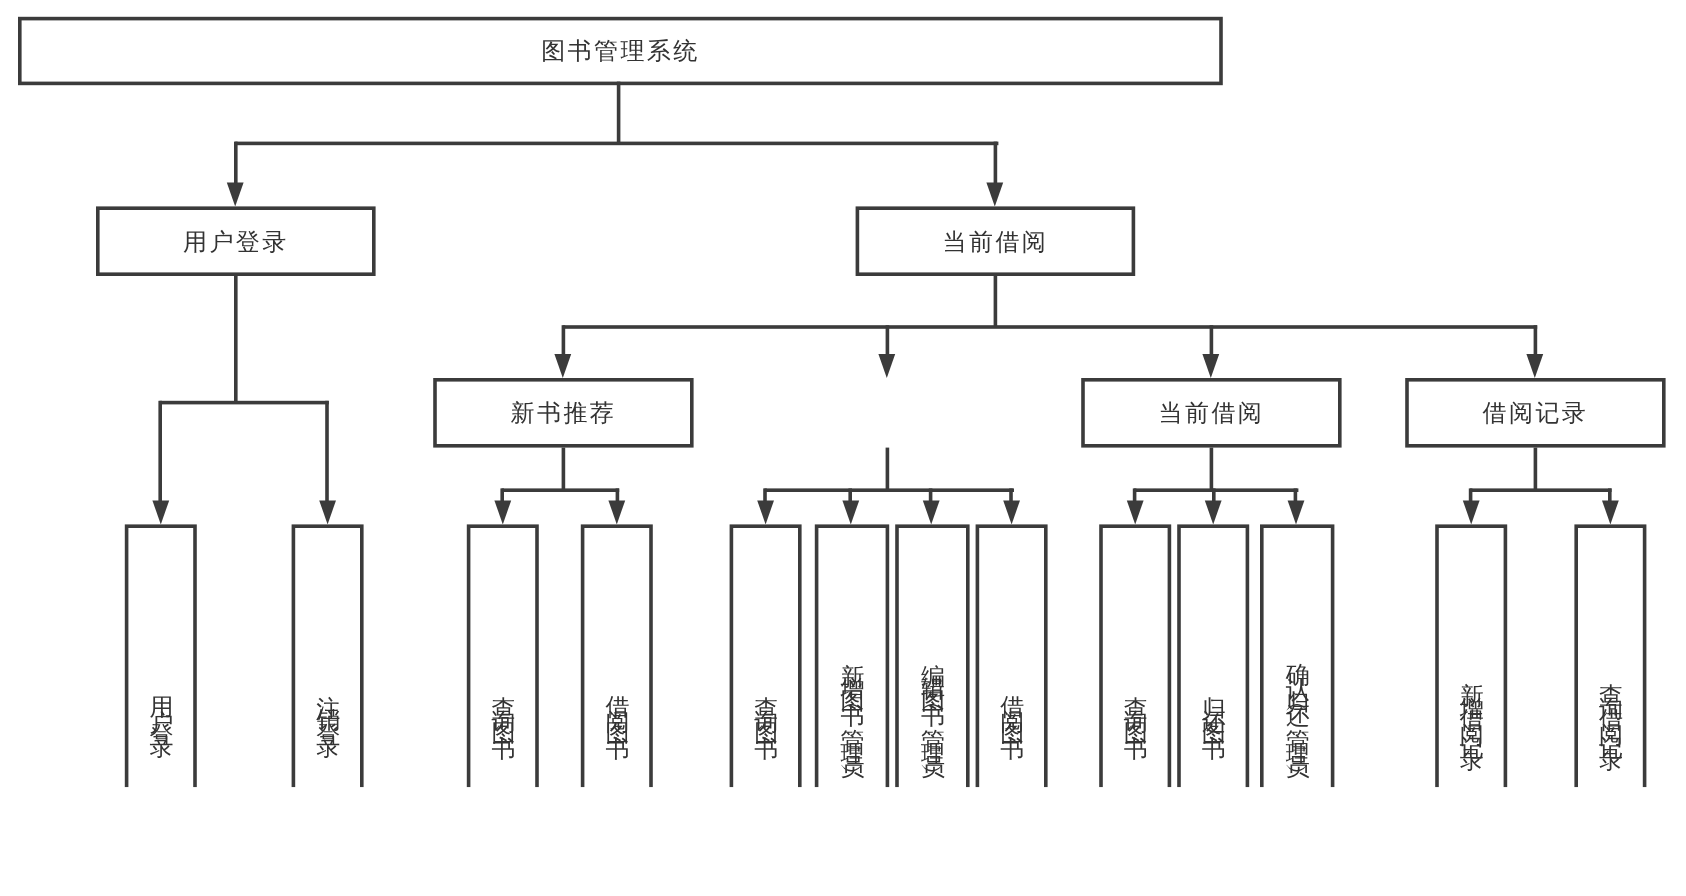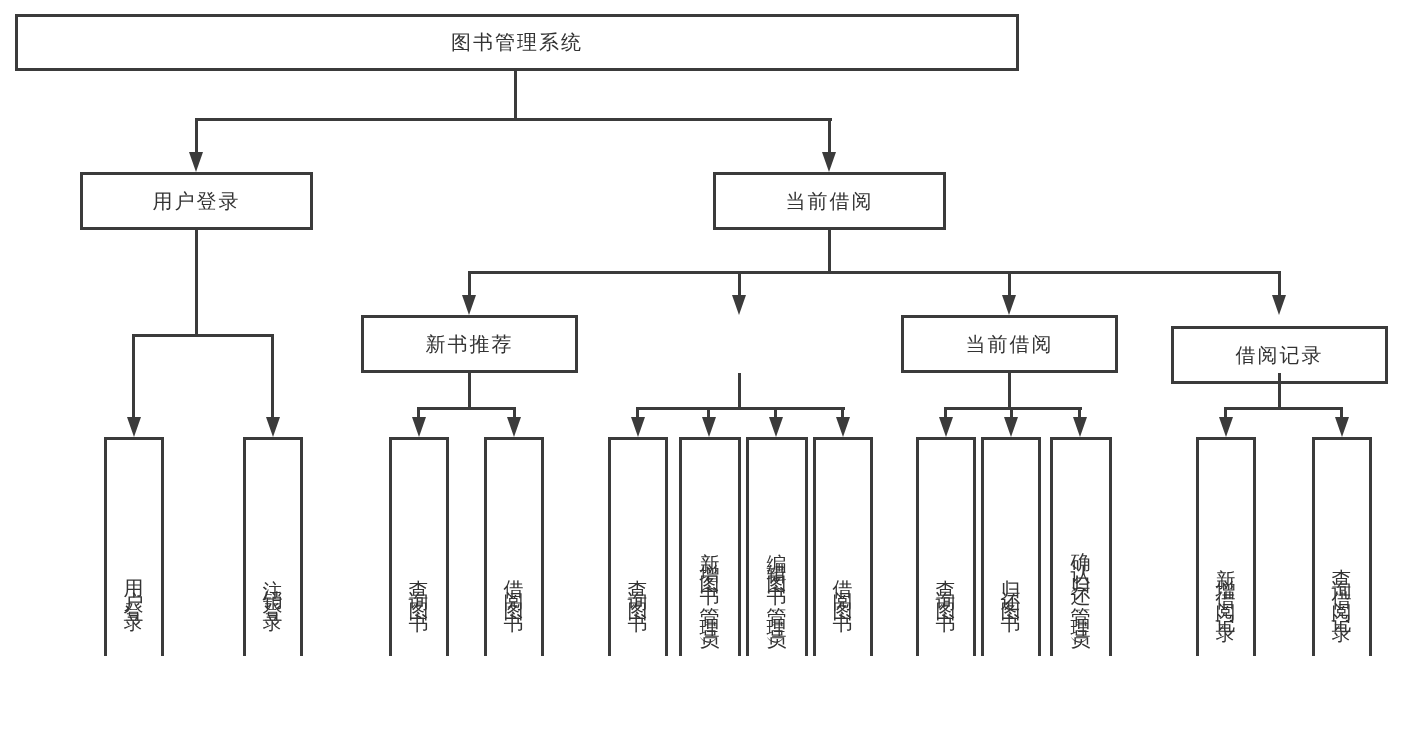--- a/index.html
+++ b/index.html
@@ -68,21 +68,21 @@
   <div class="arrow" style="left:462px;top:295px;"></div>
   <div class="vline" style="left:738px;top:271px;height:26px;"></div>
   <div class="arrow" style="left:732px;top:295px;"></div>
   <div class="vline" style="left:1008px;top:271px;height:26px;"></div>
   <div class="arrow" style="left:1002px;top:295px;"></div>
   <div class="vline" style="left:1278px;top:271px;height:26px;"></div>
   <div class="arrow" style="left:1272px;top:295px;"></div>
 
   <div class="node hnode" style="left:361px;top:315px;width:217px;height:58px;">新书推荐</div>
   <div class="node hnode" style="left:901px;top:315px;width:217px;height:58px;">当前借阅</div>
-  <div class="node hnode" style="left:1171px;top:326px;width:217px;height:58px;">借阅记录</div>
+  <div class="node hnode" style="left:1171px;top:315px;width:217px;height:58px;">借阅记录</div>
 
   <div class="vline" style="left:468px;top:373px;height:36px;"></div>
   <div class="hline" style="left:418px;top:407px;width:98px;"></div>
   <div class="vline" style="left:417px;top:407px;height:12px;"></div>
   <div class="arrow" style="left:412px;top:417px;"></div>
   <div class="vline" style="left:513px;top:407px;height:12px;"></div>
   <div class="arrow" style="left:507px;top:417px;"></div>
 
   <div class="vline" style="left:738px;top:373px;height:36px;"></div>
   <div class="hline" style="left:637px;top:407px;width:208px;"></div>

